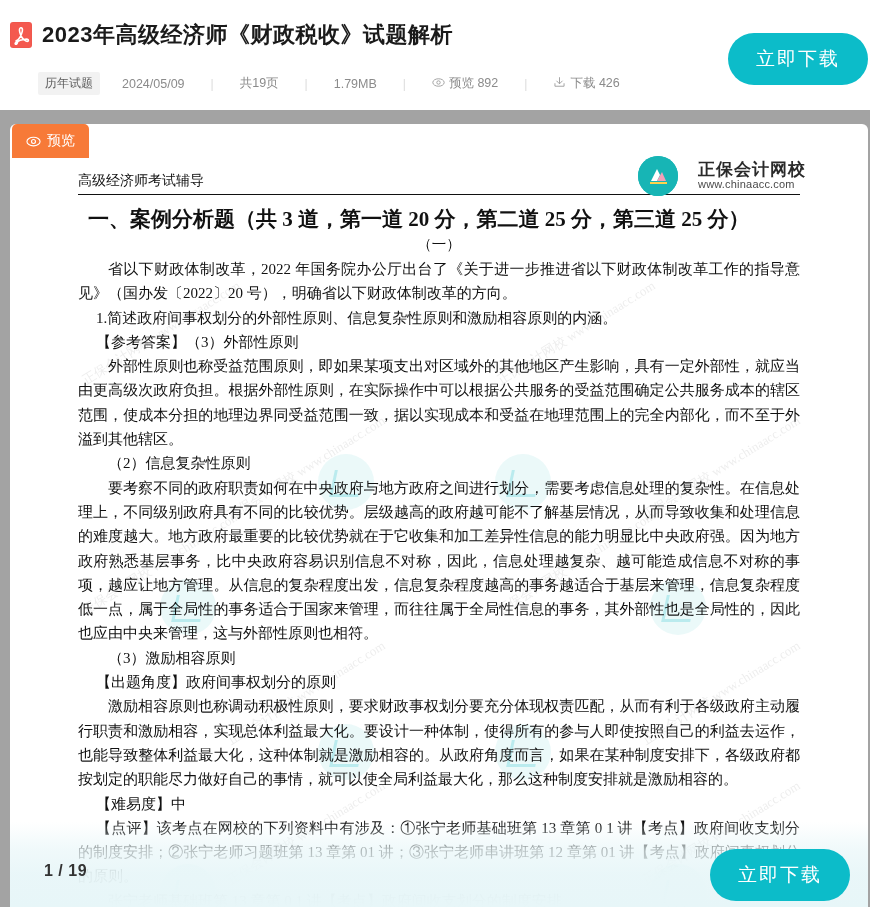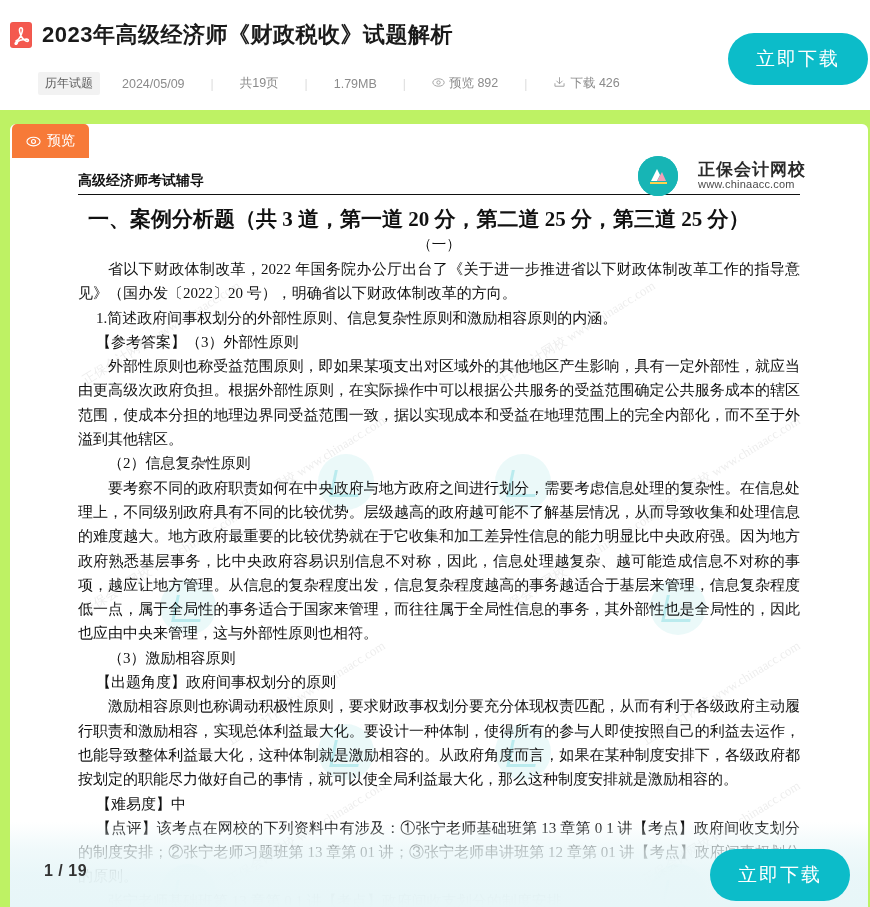--- a/index.html
+++ b/index.html
@@ -8,21 +8,21 @@
     height: 907px;
     overflow: hidden;
     background: #f0f0f0;
     font-family: "Liberation Sans", "DejaVu Sans", sans-serif;
   }
 
   #app {
     position: relative;
     width: 870px;
     height: 907px;
-    background: #bef264;
+    background: #a3a3a3;
   }
 
   
   .header {
     position: absolute;
     left: 0; top: 0;
     width: 870px;
     height: 110px;
     background: #ffffff;
   }
@@ -199,21 +199,21 @@
   }
   .brand-url {
     font-family: "Liberation Sans", "DejaVu Sans", sans-serif;
     font-size: 11px;
     color: #4a4a4a;
     letter-spacing: 0.2px;
   }
 
   .doc-header-line {
     font-size: 14px;
-    font-weight: bold;
+    font-weight: normal;
     color: #111;
     padding-bottom: 4px;
     font-family: "Liberation Serif", "DejaVu Serif", serif;
   }
   .doc-rule {
     border-bottom: 1.5px solid #111;
     margin-bottom: 10px;
   }
 
   .doc-h1 {

